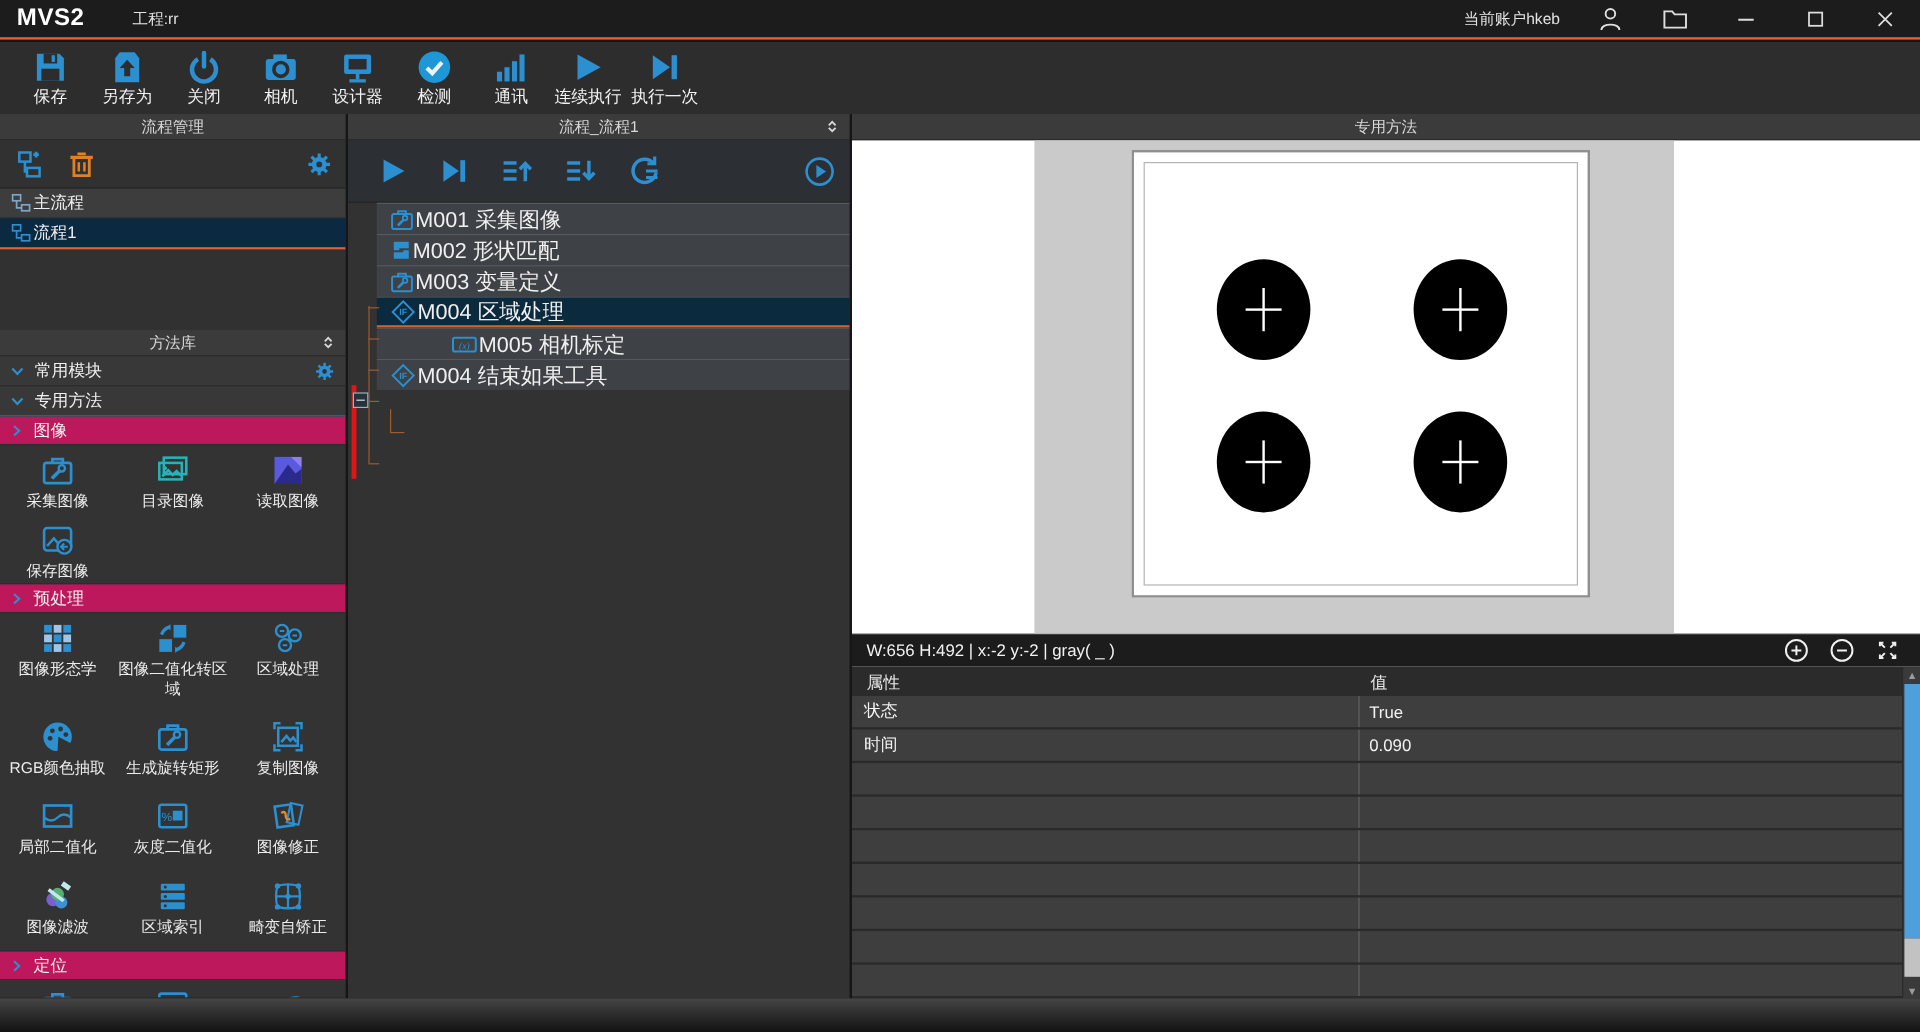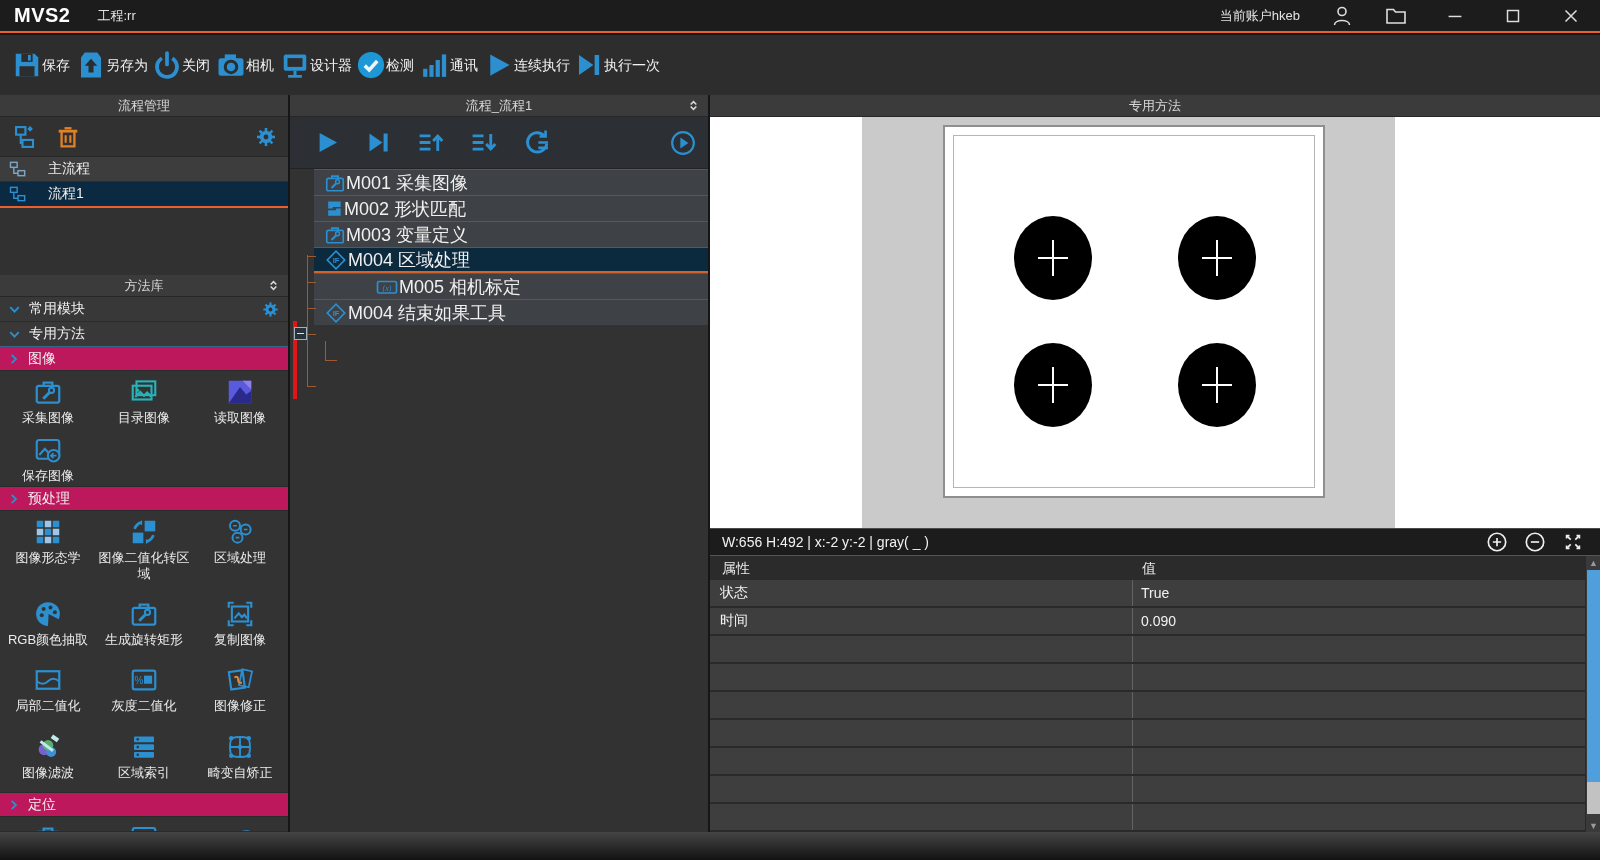--- a/index.html
+++ b/index.html
@@ -3,43 +3,43 @@
 <meta charset="utf-8">
 <style>
 *{margin:0;padding:0;box-sizing:border-box}
 html,body{width:1600px;height:860px}
 body{position:relative;background:#161616;font-family:"Liberation Sans",sans-serif;color:#e6e6e6;overflow:hidden}
 svg{display:block}
 .i{color:#2b8fd0}
 
 .titlebar{position:absolute;top:0;left:0;right:0;height:33px;background:#1c1c1c;border-bottom:2px solid #e8612c;display:flex;align-items:center}
 .logo{font-size:20px;font-weight:bold;color:#fff;margin-left:14px;letter-spacing:.5px}
-.project{font-size:13px;color:#e3e3e3;margin-left:27px}
+.project{font-size:13px;color:#e3e3e3;margin-left:40px}
 .tspace{flex:1}
 .account{font-size:13px;color:#e3e3e3}
 .tb-ico{color:#dedede;margin-left:30px;cursor:pointer}
 .winbtn{color:#dedede;margin-left:36px;cursor:pointer}
 .winbtn.close{margin-right:18px}
 
 .toolbar{position:absolute;top:35px;left:0;right:0;height:60px;background:#2d2d2d;display:flex;align-items:center;padding-left:10px}
-.tbar-item{display:flex;flex-direction:row;align-items:center;min-width:64px;padding:0 2px;cursor:pointer}
+.tbar-item{display:flex;flex-direction:column;align-items:center;min-width:64px;padding:0 2px;cursor:pointer}
 .tbar-item .tlabel{font-size:14px;color:#f2f2f2;margin-top:1px;white-space:nowrap}
 
 .panel{position:absolute;top:95px;height:737px;background:#313131;overflow:hidden}
 .left{left:0;width:288px}
 .mid{left:290px;width:418px;background:#323232}
 .right{left:710px;width:890px;background:#353535}
 .panel-header{height:22px;background:#3b3b3b;border-bottom:1px solid #272727;display:flex;align-items:center;justify-content:center;font-size:13px;color:#d8d8d8;position:relative}
 .ph-collapse{position:absolute;right:6px;top:2px;color:#d8d8d8;cursor:pointer}
 
 .pm-toolbar{height:40px;background:#313131;position:relative;border-bottom:1px solid #272727}
 .pm-toolbar .add{position:absolute;left:12px;top:6px;cursor:pointer}
 .pm-toolbar .del{position:absolute;left:54px;top:6px;color:#e08128;cursor:pointer}
 .pm-toolbar .gear{position:absolute;right:10px;top:8px;cursor:pointer}
-.tree-row{height:25px;background:#3d3d3d;border-bottom:1px solid #2e2e2e;display:flex;align-items:center;gap:20px;padding-left:8px;font-size:14px;color:#efefef;cursor:pointer}
+.tree-row{height:25px;background:#3d3d3d;border-bottom:1px solid #2e2e2e;display:flex;align-items:center;gap:0;padding-left:8px;font-size:14px;color:#efefef;cursor:pointer}
 .tree-row.sel{height:26px;background:#0b2940;border-bottom:2px solid #e8612c}
 .lspacer{height:67px;background:#313131}
 .group-row{height:25px;background:#383838;border-bottom:1px solid #2b2b2b;display:flex;align-items:center;gap:6px;padding-left:6px;font-size:14px;color:#f0f0f0;position:relative;cursor:pointer}
 .group-row.blueline{border-bottom:1px solid #35658a}
 .group-row .gear{position:absolute;right:8px;top:3px}
 .cat-row{height:24px;background:#be185d;border-bottom:1px solid #2b2b2b;display:flex;align-items:center;gap:6px;padding-left:6px;font-size:14px;color:#f0f0f0;cursor:pointer}
 .lib-grid{display:grid;grid-template-columns:repeat(3,1fr);background:#333;border-bottom:1px solid #2b2b2b}
 .lib-item{display:flex;flex-direction:column;align-items:center;gap:3px;padding-top:6px;cursor:pointer}
 .lib-item .lbl{font-size:13px;color:#ececec;text-align:center;line-height:1.2;padding:0 2px}
 .partialrow{height:15px;overflow:hidden}

